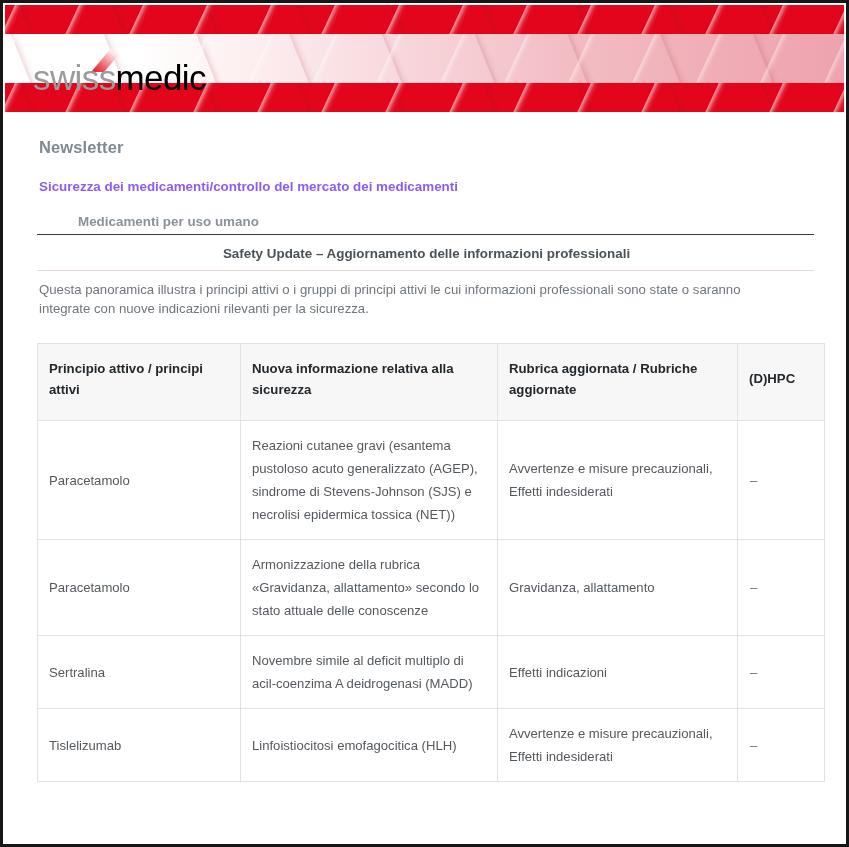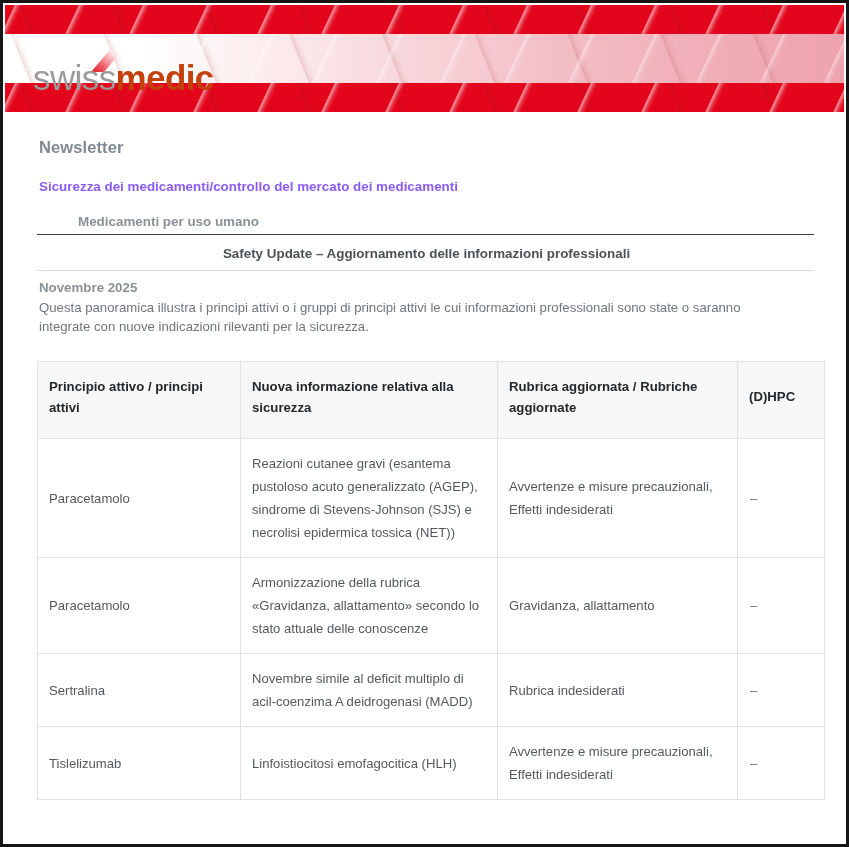--- a/index.html
+++ b/index.html
@@ -125,22 +125,22 @@
     font-size: 35px;
     line-height: 35px;
     letter-spacing: -0.6px;
     white-space: nowrap;
   }
   .logo-swiss {
     color: #9b9b9b;
     font-weight: 400;
   }
   .logo-medic {
-    color: #c2410c;
-    font-weight: 700;
+    color: #000000;
+    font-weight: 400;
     margin-top: 28px;
   }
 
   
   .doc {
     padding: 26px 30px 0 32px;
     box-sizing: border-box;
   }
 
   .kicker {
@@ -273,21 +273,20 @@
     <div class="subject">Sicurezza dei medicamenti/controllo del mercato dei medicamenti</div>
 
     <div class="audience">Medicamenti per uso umano</div>
 
     <div class="rule-dark"></div>
 
     <div class="section-title">Safety Update – Aggiornamento delle informazioni professionali</div>
 
     <div class="rule-light"></div>
 
-    <div class="issue-date">Novembre 2025</div>
 
     <p class="intro">Questa panoramica illustra i principi attivi o i gruppi di principi attivi le cui informazioni professionali sono state o saranno integrate con nuove indicazioni rilevanti per la sicurezza.</p>
 
     <div class="table-wrap">
       <table class="safety">
         <colgroup>
           <col class="c1">
               <col class="c2">
               <col class="c3">
               <col class="c4">
@@ -309,21 +308,21 @@
               </tr>
               <tr>
                 <td>Paracetamolo</td>
                 <td>Armonizzazione della rubrica «Gravidanza, allattamento» secondo lo stato attuale delle conoscenze</td>
                 <td>Gravidanza, allattamento</td>
                 <td class="dash">–</td>
               </tr>
               <tr>
                 <td>Sertralina</td>
                 <td>Novembre simile al deficit multiplo di acil-coenzima A deidrogenasi (MADD)</td>
-                <td>Rubrica indesiderati</td>
+                <td>Effetti indicazioni</td>
                 <td class="dash">–</td>
               </tr>
               <tr>
                 <td>Tislelizumab</td>
                 <td>Linfoistiocitosi emofagocitica (HLH)</td>
                 <td>Avvertenze e misure precauzionali, Effetti indesiderati</td>
                 <td class="dash">–</td>
               </tr>
             </tbody>
       </table>

